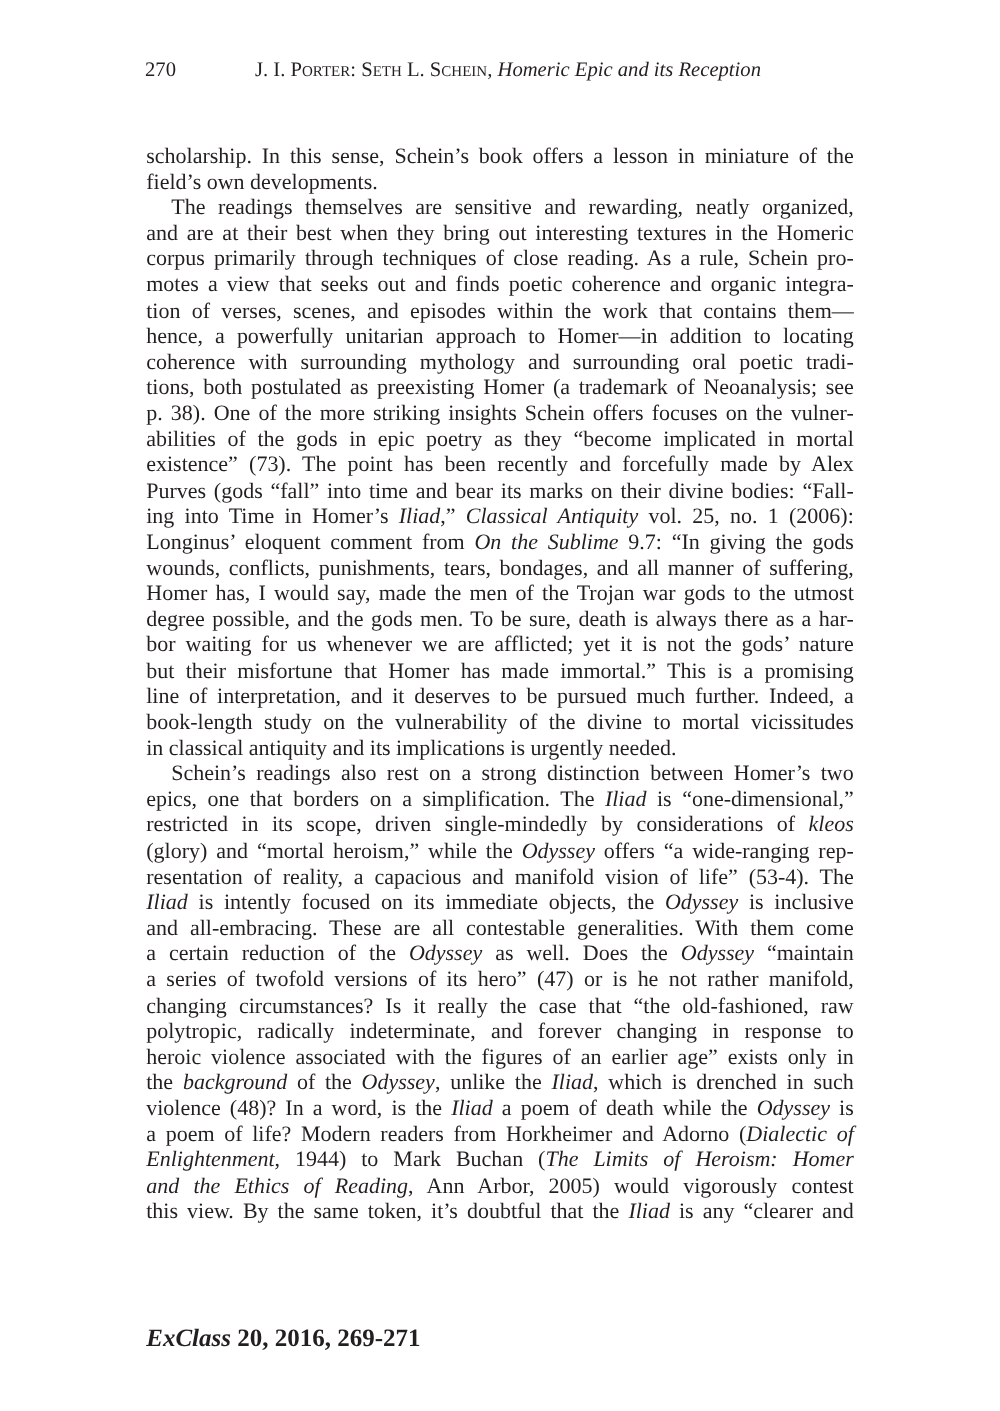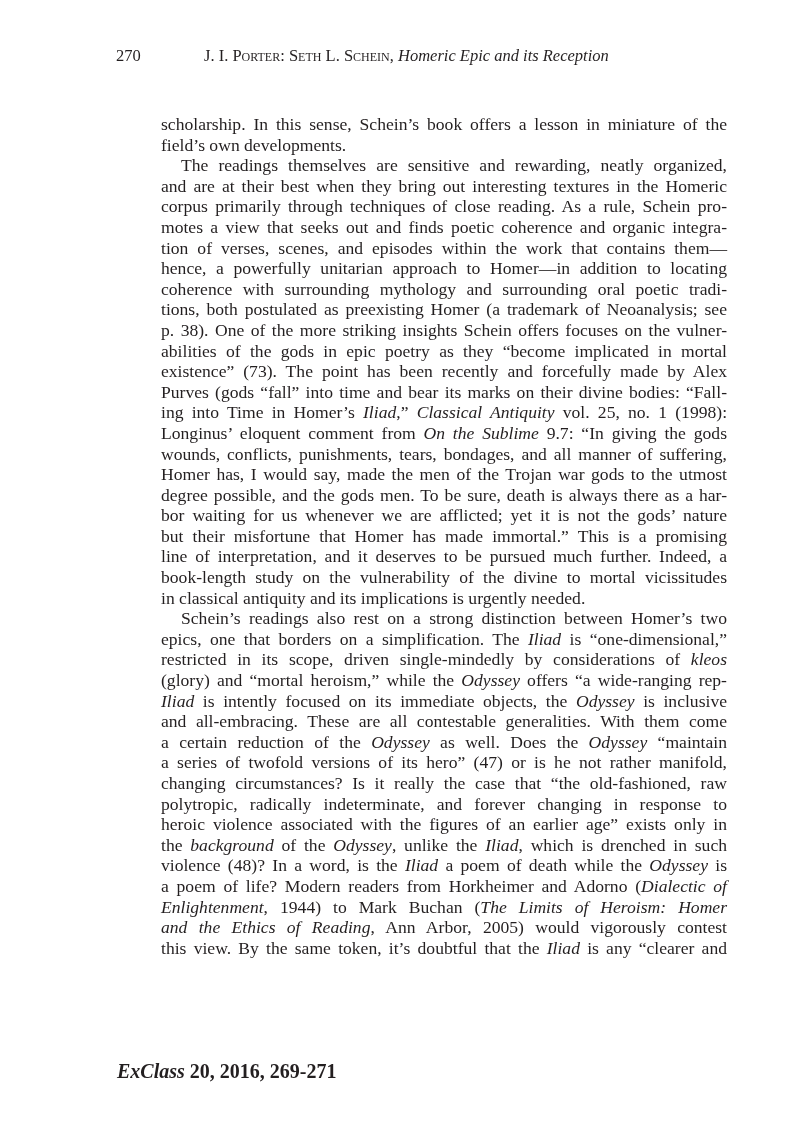--- a/index.html
+++ b/index.html
@@ -9,21 +9,21 @@
     position: absolute; left: 116px; top: 46px; width: 580px;
     font-family: "Liberation Serif", "DejaVu Serif", serif; font-size: 16.5px; line-height: 20px;
     white-space: nowrap;
   }
   .header .pageno { position: absolute; left: 0; top: 0; }
   .header .running { position: absolute; left: 88px; top: 0; }
   .sc { font-variant: small-caps; }
   .body {
     position: absolute; left: 117px; top: 114px; width: 566px;
     font-family: "Liberation Serif", "DejaVu Serif", serif; font-size: 17.6px; line-height: 20.6px;
-    text-align: justify; hyphens: manual; margin-left: 44px;
+    text-align: justify; hyphens: manual;
   }
   .body .ln { display: block; text-align: justify; text-align-last: justify; white-space: nowrap; height: 20.6px; overflow: visible; }
   .body .ln.last { text-align-last: left; }
   .body .ln.indent { padding-left: 20px; }
   .body i { font-style: italic; }
   .footer {
     position: absolute; left: 117px; top: 1062px;
     font-family: "Liberation Serif", "DejaVu Serif", serif; font-size: 20px; line-height: 18px; font-weight: bold;
   }
 </style>
@@ -45,34 +45,35 @@
       <span class="ln"><span>corpus primarily through techniques of close reading. As a rule, Schein pro-</span></span>
       <span class="ln"><span>motes a view that seeks out and finds poetic coherence and organic integra-</span></span>
       <span class="ln"><span>tion of verses, scenes, and episodes within the work that contains them—</span></span>
       <span class="ln"><span>hence, a powerfully unitarian approach to Homer—in addition to locating</span></span>
       <span class="ln"><span>coherence with surrounding mythology and surrounding oral poetic tradi-</span></span>
       <span class="ln"><span>tions, both postulated as preexisting Homer (a trademark of Neoanalysis; see</span></span>
       <span class="ln"><span>p. 38). One of the more striking insights Schein offers focuses on the vulner-</span></span>
       <span class="ln"><span>abilities of the gods in epic poetry as they “become implicated in mortal</span></span>
       <span class="ln"><span>existence” (73). The point has been recently and forcefully made by Alex</span></span>
       <span class="ln"><span>Purves (gods “fall” into time and bear its marks on their divine bodies: “Fall-</span></span>
-      <span class="ln"><span>ing into Time in Homer’s </span><i>Iliad</i><span>,” </span><i>Classical Antiquity</i><span> vol. 25, no. 1 (1998):</span></span>
+      <span class="ln"><span>ing into Time in Homer’s </span><i>Iliad</i><span>,” </span><i>Classical Antiquity</i><span> vol. 25, no. 1 (2006):</span></span>
       <span class="ln"><span>Longinus’ eloquent comment from </span><i>On the Sublime</i><span> 9.7: “In giving the gods</span></span>
       <span class="ln"><span>wounds, conflicts, punishments, tears, bondages, and all manner of suffering,</span></span>
       <span class="ln"><span>Homer has, I would say, made the men of the Trojan war gods to the utmost</span></span>
       <span class="ln"><span>degree possible, and the gods men. To be sure, death is always there as a har-</span></span>
       <span class="ln"><span>bor waiting for us whenever we are afflicted; yet it is not the gods’ nature</span></span>
       <span class="ln"><span>but their misfortune that Homer has made immortal.” This is a promising</span></span>
       <span class="ln"><span>line of interpretation, and it deserves to be pursued much further. Indeed, a</span></span>
       <span class="ln"><span>book-length study on the vulnerability of the divine to mortal vicissitudes</span></span>
       <span class="ln last"><span>in classical antiquity and its implications is urgently needed.</span></span>
       <span class="ln indent"><span>Schein’s readings also rest on a strong distinction between Homer’s two</span></span>
       <span class="ln"><span>epics, one that borders on a simplification. The </span><i>Iliad</i><span> is “one-dimensional,”</span></span>
       <span class="ln"><span>restricted in its scope, driven single-mindedly by considerations of </span><i>kleos</i></span>
       <span class="ln"><span>(glory) and “mortal heroism,” while the </span><i>Odyssey</i><span> offers “a wide-ranging rep-</span></span>
+      <span class="ln"><span>resentation of reality, a capacious and manifold vision of life” (53-4). The</span></span>
       <span class="ln"><i>Iliad</i><span> is intently focused on its immediate objects, the </span><i>Odyssey</i><span> is inclusive</span></span>
       <span class="ln"><span>and all-embracing. These are all contestable generalities. With them come</span></span>
       <span class="ln"><span>a certain reduction of the </span><i>Odyssey</i><span> as well. Does the </span><i>Odyssey</i><span> “maintain</span></span>
       <span class="ln"><span>a series of twofold versions of its hero” (47) or is he not rather manifold,</span></span>
       <span class="ln"><span>changing circumstances? Is it really the case that “the old-fashioned, raw</span></span>
       <span class="ln"><span>polytropic, radically indeterminate, and forever changing in response to</span></span>
       <span class="ln"><span>heroic violence associated with the figures of an earlier age” exists only in</span></span>
       <span class="ln"><span>the </span><i>background</i><span> of the </span><i>Odyssey</i><span>, unlike the </span><i>Iliad</i><span>, which is drenched in such</span></span>
       <span class="ln"><span>violence (48)? In a word, is the </span><i>Iliad</i><span> a poem of death while the </span><i>Odyssey</i><span> is</span></span>
       <span class="ln"><span>a poem of life? Modern readers from Horkheimer and Adorno (</span><i>Dialectic of</i></span>

